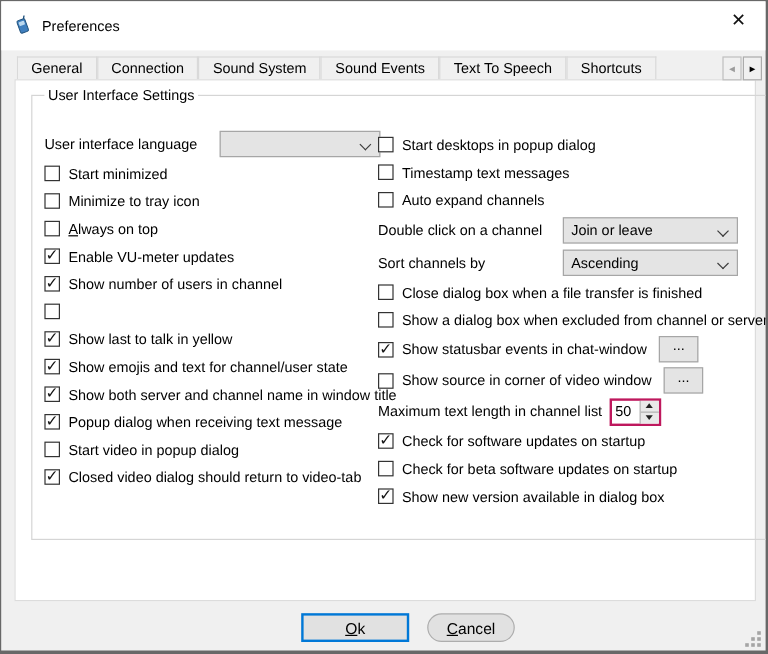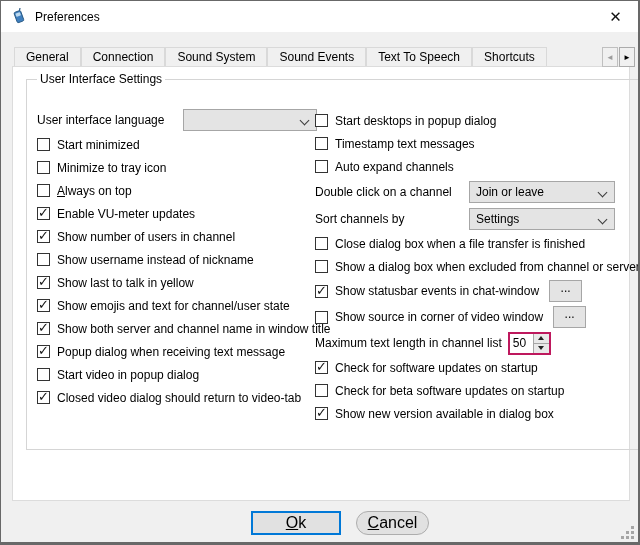--- a/index.html
+++ b/index.html
@@ -3,21 +3,21 @@
 <meta charset="utf-8">
 <style>
   * { box-sizing: border-box; margin: 0; padding: 0; }
   html,body { width:640px; height:545px; }
   body { font-family:"Liberation Sans","DejaVu Sans",sans-serif; font-size:12px; color:#000; background:#fff; }
 
   .window { position:relative; width:640px; height:545px; background:#f0f0f0;
             border:1px solid #686868; border-right-width:2px; border-bottom-width:3px; overflow:hidden; }
 
   
-  .titlebar { position:absolute; left:0; top:0; right:0; height:31px; background:#ffffff; display:flex; align-items:center; }
+  .titlebar { position:absolute; left:0; top:0; right:0; height:41px; background:#ffffff; display:flex; align-items:center; }
   .app-icon { width:17px; height:17px; margin-left:9px; }
   .title-text { margin-left:8px; font-size:12px; }
   .close-btn { position:absolute; right:0px; top:0px; width:45px; height:31px; display:flex; align-items:center; justify-content:center;
                font-size:15px; font-weight:300; color:#111; cursor:default; }
 
   
   .tabstrip { position:absolute; left:13px; top:42px; width:586px; height:24px; overflow:hidden;
               display:flex; align-items:flex-end; }
   .tab { flex:0 0 auto; height:20px; line-height:19px; padding:0 11px; background:#f0f0f0;
          border:1px solid #d9d9d9; border-bottom:none; margin-right:0px; white-space:nowrap; }
@@ -61,21 +61,21 @@
   .spin { display:flex; height:23px; border:2px solid #be185d; background:#fff; margin-left:6px; }
   .spin-val { width:23px; display:flex; align-items:center; padding-left:3px; }
   .spin-btns { width:16px; display:flex; flex-direction:column; border-left:1px solid #a6a6a6; }
   .spin-up,.spin-dn { flex:1; background:#e9e9e9; display:flex; align-items:center; justify-content:center; }
   .spin-up { border-bottom:1px solid #a6a6a6; }
   .tri-up { width:0; height:0; border-left:3px solid transparent; border-right:3px solid transparent; border-bottom:4px solid #222; }
   .tri-dn { width:0; height:0; border-left:3px solid transparent; border-right:3px solid transparent; border-top:4px solid #222; }
 
   
   .btn { position:absolute; top:510px; height:24px; background:#e1e1e1; border:1px solid #adadad;
-         display:flex; align-items:center; justify-content:center; font-size:16px; z-index:5; }
+         display:flex; align-items:center; justify-content:center; font-size:13px; z-index:5; }
   .btn-ok { left:250px; width:90px; border:2px solid #0078d7; background:#e5f1fb00; background:#e1e1e1; }
   .btn-cancel { left:355px; width:73px;border-radius:12px; }
 
   .grip { position:absolute; right:4px; bottom:3px; width:12px; height:12px; }
   .grip i { position:absolute; width:3px; height:3px; background:#a5a5a5; }
   .grip i:nth-child(1){ right:0; bottom:0; } .grip i:nth-child(2){ right:5px; bottom:0; } .grip i:nth-child(3){ right:10px; bottom:0; }
   .grip i:nth-child(4){ right:0; bottom:5px; } .grip i:nth-child(5){ right:5px; bottom:5px; }
   .grip i:nth-child(6){ right:0; bottom:10px; }
 </style>
 </head>
@@ -134,21 +134,20 @@
         <div class="row">
           <span class="cb checked"></span>
           <span class="lbl">Enable VU-meter updates</span>
         </div>
         <div class="row">
           <span class="cb checked"></span>
           <span class="lbl">Show number of users in channel</span>
         </div>
         <div class="row">
           <span class="cb"></span>
-          <span class="lbl">Show username instead of nickname</span>
         </div>
         <div class="row">
           <span class="cb checked"></span>
           <span class="lbl">Show last to talk in yellow</span>
         </div>
         <div class="row">
           <span class="cb checked"></span>
           <span class="lbl">Show emojis and text for channel/user state</span>
         </div>
         <div class="row">
@@ -185,21 +184,21 @@
         <div class="row combo-row">
           <span class="lbl">Double click on a channel</span>
           <span class="combo combo-right">
             <span class="lbl">Join or leave</span>
             <span class="chev"></span>
           </span>
         </div>
         <div class="row combo-row">
           <span class="lbl">Sort channels by</span>
           <span class="combo combo-right">
-            <span class="lbl">Settings</span>
+            <span class="lbl">Ascending</span>
             <span class="chev"></span>
           </span>
         </div>
         <div class="row">
           <span class="cb"></span>
           <span class="lbl">Close dialog box when a file transfer is finished</span>
         </div>
         <div class="row">
           <span class="cb"></span>
           <span class="lbl">Show a dialog box when excluded from channel or server</span>

